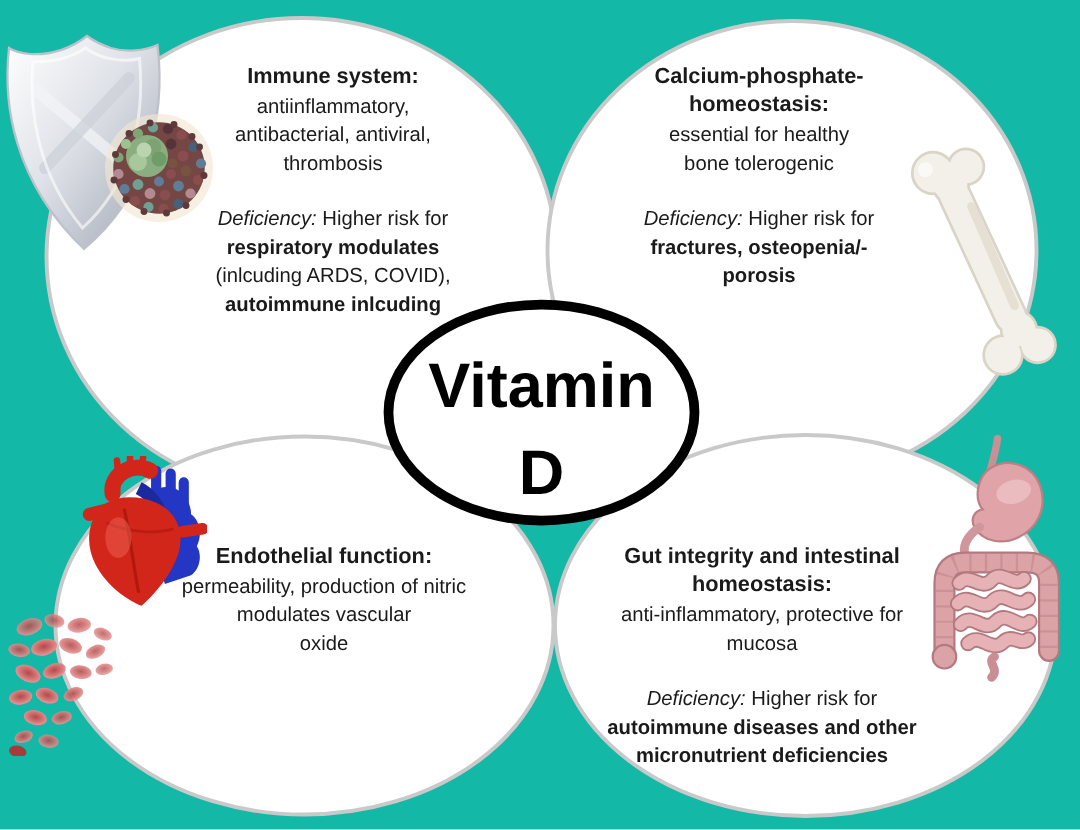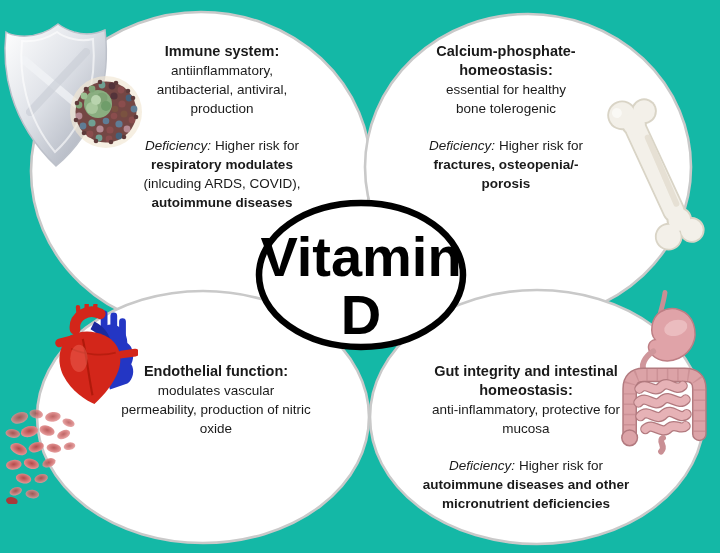--- a/index.html
+++ b/index.html
@@ -14,27 +14,27 @@
   .title-line:empty, .fline:empty { display:none; }
   .def { margin:18px auto 0; white-space:pre-wrap; }
   .def i { font-style:italic; }
   .def b { font-weight:bold; }
   .q1 { left:112px; top:42px;  width:220px; }
   .q1 .def { width:178px; }
   .q2 { left:396px; top:42px;  width:220px; }
   .q2 .def { width:178px; }
   .q3 { left:101px; top:362px; width:230px; }
   .q3 .def { width:212px; }
-  .q4 { left:408px; top:362px; width:236px; }
+  .q4 { left:390px; top:362px; width:236px; }
   .q4 .def { width:236px; }
   .center-label {
     position:absolute; left:259px; top:203px; width:204px; height:144px;
     display:flex; flex-direction:column; align-items:center; justify-content:center;
     padding-top:22px; box-sizing:border-box;
-    font-weight:bold; font-size:56px; line-height:58px; color:#000;
+    font-weight:bold; font-size:42px; line-height:58px; color:#000;
   }
   .shield-svg { left:0px;   top:18px;  width:142px; height:160px; }
   .bone-svg   { left:595px; top:85px;  width:122px; height:175px; }
   .heart-svg  { left:46px;  top:304px; width:92px;  height:102px; }
   .cells-svg  { left:4px;   top:406px; width:88px;  height:98px;  }
   .gut-svg    { left:610px; top:290px; width:108px; height:168px; }
 </style>
 </head>
 <body>
 
@@ -46,38 +46,38 @@
     <ellipse cx="203" cy="417" rx="166" ry="126" fill="#ffffff" stroke="#c9c9c9" stroke-width="2.6"></ellipse>
     <ellipse cx="537" cy="417" rx="167" ry="127" fill="#ffffff" stroke="#c9c9c9" stroke-width="2.6"></ellipse>
     <ellipse cx="361" cy="275" rx="102" ry="72" fill="#ffffff" stroke="#000000" stroke-width="6.5"></ellipse>
   </svg>
 
   <div class="qtext q1">
     <div class="title-line">Immune system:</div>
 
     <div class="fline">antiinflammatory,</div>
     <div class="fline">antibacterial,  antiviral,</div>
-    <div class="fline">production</div>
-    <div class="def"><i>Deficiency:</i><span> Higher risk for </span><b>respiratory modulates</b><span> (inlcuding ARDS, COVID), </span><b>autoimmune diseases</b></div>
+    <div class="fline">thrombosis</div>
+    <div class="def"><i>Deficiency:</i><span> Higher risk for </span><b>respiratory modulates</b><span> (inlcuding ARDS, COVID), </span><b>autoimmune inlcuding</b></div>
   </div>
 
   <div class="qtext q2">
     <div class="title-line">Calcium-phosphate-</div>
     <div class="title-line">homeostasis:</div>
     <div class="fline">essential for healthy</div>
     <div class="fline">bone tolerogenic</div>
 
     <div class="def"><i>Deficiency:</i><span> Higher risk for </span><b>fractures, osteopenia/-porosis</b><span></span><b></b></div>
   </div>
 
   <div class="qtext q3">
     <div class="title-line">Endothelial function:</div>
 
+    <div class="fline">permeability, production of nitric</div>
     <div class="fline">modulates vascular</div>
-    <div class="fline">permeability, production of nitric</div>
     <div class="fline">oxide</div>
   </div>
 
   <div class="qtext q4">
     <div class="title-line">Gut integrity and intestinal</div>
     <div class="title-line">homeostasis:</div>
     <div class="fline">anti-inflammatory,  protective for</div>
     <div class="fline">mucosa</div>
 
     <div class="def"><i>Deficiency:</i><span> Higher risk for </span><b>autoimmune diseases and other micronutrient deficiencies</b><span></span><b></b></div>

